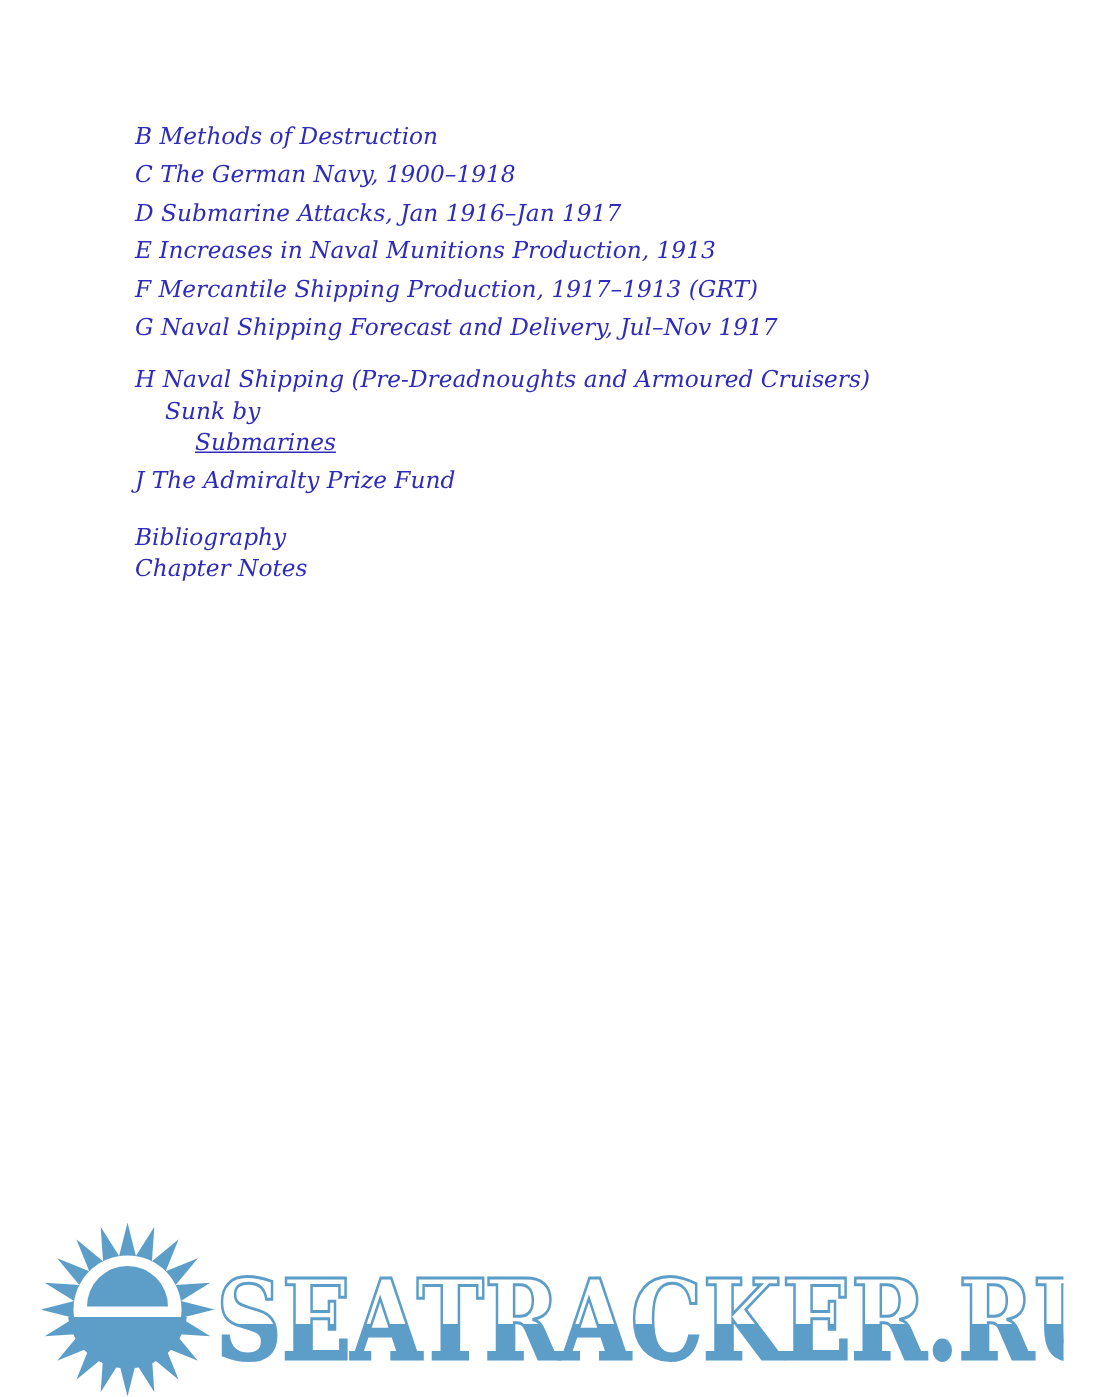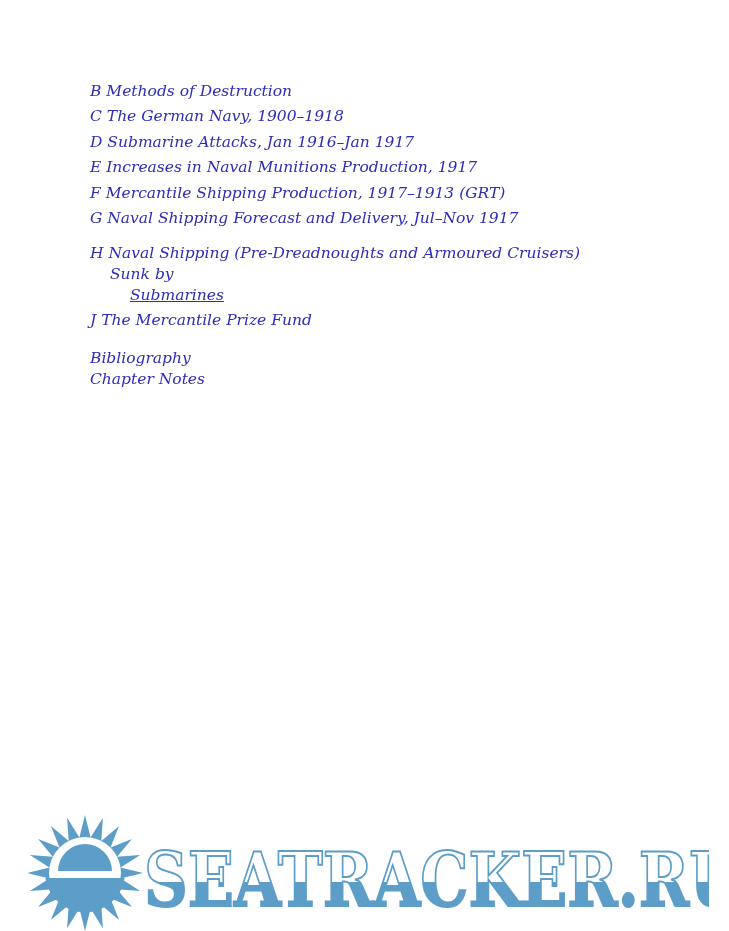--- a/index.html
+++ b/index.html
@@ -57,25 +57,25 @@
 </style>
 </head>
 <body>
 
 <div class="page">
 
   <div class="toc">
     <p>B Methods of Destruction</p>
     <p>C The German Navy, 1900–1918</p>
     <p>D Submarine Attacks, Jan 1916–Jan 1917</p>
-    <p>E Increases in Naval Munitions Production, 1917</p>
+    <p>E Increases in Naval Munitions Production, 1913</p>
     <p>F Mercantile Shipping Production, 1917–1913 (GRT)</p>
     <p>G Naval Shipping Forecast and Delivery, Jul–Nov 1917</p>
     <p class="wrap-entry"><span>H Naval Shipping (Pre-Dreadnoughts and Armoured Cruisers) Sunk by</span><span class="wrap-line">Submarines</span></p>
-    <p>J The Mercantile Prize Fund</p>
+    <p>J The Admiralty Prize Fund</p>
 
     <div class="toc-footer">
       <p>Bibliography</p>
       <p>Chapter Notes</p>
     </div>
   </div>
 
   <div class="watermark">
     <svg width="729" height="120" viewBox="0 0 729 120" xmlns="http://www.w3.org/2000/svg">
       <defs>

